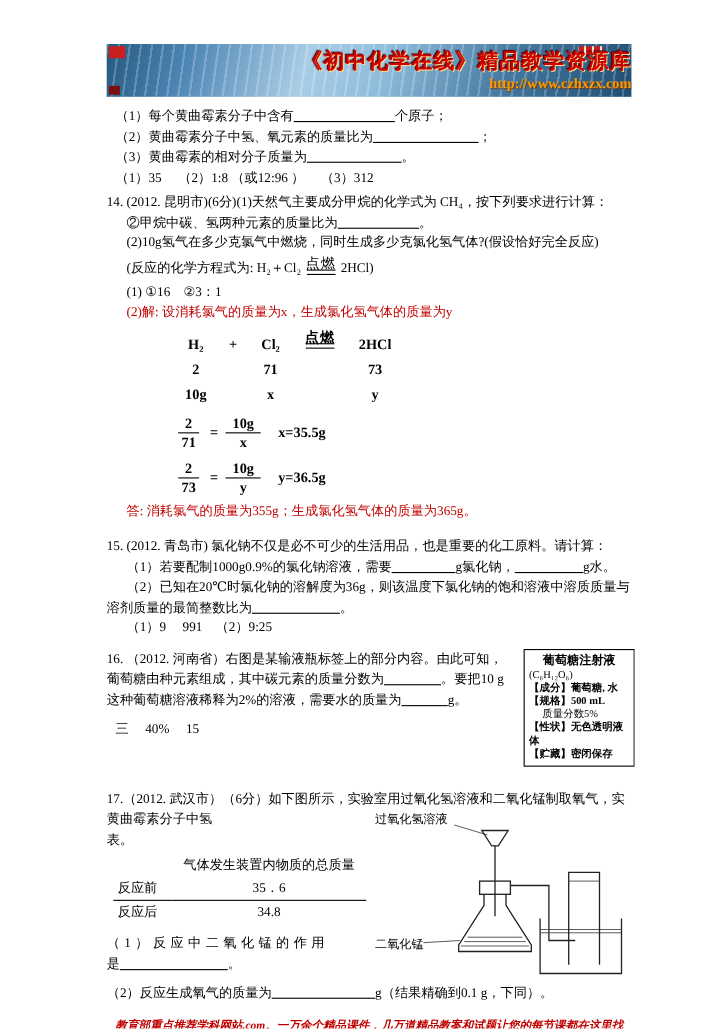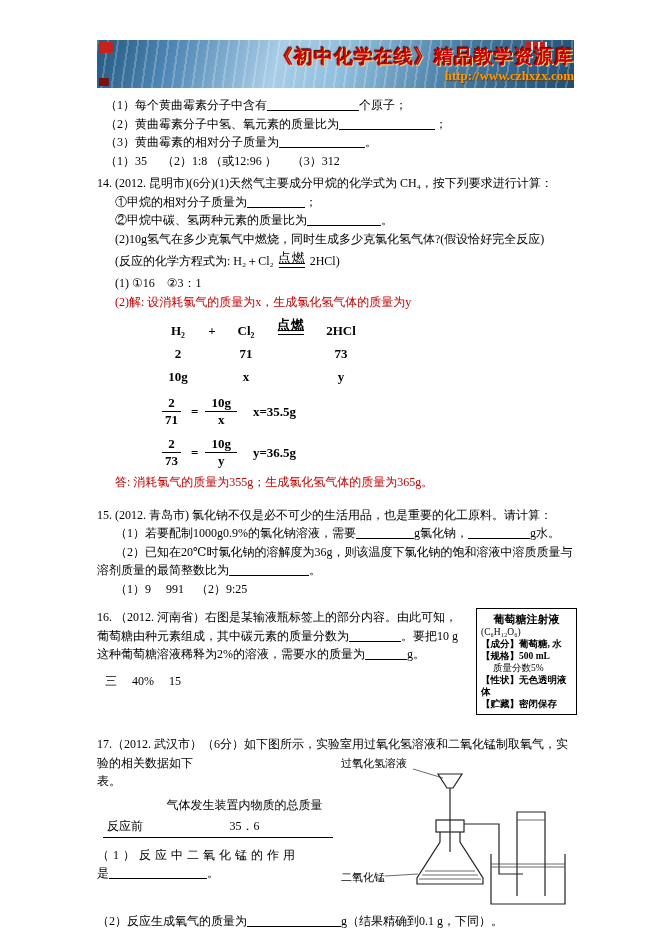--- a/index.html
+++ b/index.html
@@ -108,23 +108,20 @@
     </div>
     <div class="ln ind1">
       <span>（3）黄曲霉素的相对分子质量为</span><span class="bl" style="width:86px"></span><span>。</span>
     </div>
     <div class="ln ind1">（1）35　 （2）1:8 （或12:96 ）　 （3）312</div>
   </section>
 
   <section class="blk q14">
     <div class="ln nowrap">14. (2012. 昆明市)(6分)(1)天然气主要成分甲烷的化学式为 CH₄，按下列要求进行计算：</div>
     <div class="ln ind2">
-      <span>①甲烷的相对分子质量为</span><span class="bl" style="width:58px"></span><span>；</span>
-    </div>
-    <div class="ln ind2">
       <span>②甲烷中碳、氢两种元素的质量比为</span><span class="bl" style="width:74px"></span><span>。</span>
     </div>
     <div class="ln ind2">(2)10g氢气在多少克氯气中燃烧，同时生成多少克氯化氢气体?(假设恰好完全反应)</div>
     <div class="eqnote">
       <span>(反应的化学方程式为: H₂＋Cl₂</span>
       <span class="igeq">
           <span class="ig">点燃</span>
           <span class="dbl"></span>
         </span>
       <span>2HCl)</span>
@@ -207,32 +204,36 @@
     <div class="par">
       <span>16. （2012. 河南省）右图是某输液瓶标签上的部分内容。由此可知，葡萄糖由种元素组成，其中碳元素的质量分数为</span><span class="bl" style="width:52px"></span><span>。要把10 g 这种葡萄糖溶液稀释为2%的溶液，需要水的质量为</span><span class="bl" style="width:42px"></span><span>g。</span>
     </div>
     <div class="ln ind1 q16ans">三　 40%　 15</div>
   </section>
 
   <section class="blk q17">
     <div class="ln nowrap">17.（2012. 武汉市）（6分）如下图所示，实验室用过氧化氢溶液和二氧化锰制取氧气，实</div>
     <div class="q17flex">
       <div class="q17left">
-        <div class="ln">验的相关数据如下</div>
+        <div class="ln">黄曲霉素分子中氢</div>
         <div class="ln">表。</div>
         <table class="mtbl">
           <tbody>
             <tr>
               <td class="tc1"></td>
               <td class="tc2">气体发生装置内物质的总质量</td>
             </tr>
             <tr class="tr1">
               <td class="tc1">反应前</td>
               <td class="tc2">35．6</td>
             </tr>
+            <tr>
+              <td class="tc1">反应后</td>
+              <td class="tc2">34.8</td>
+            </tr>
           </tbody>
         </table>
         <div class="ln sp">（1）反应中二氧化锰的作用</div>
         <div class="ln">
           <span>是</span><span class="bl" style="width:98px"></span><span>。</span>
         </div>
       </div>
       <div class="q17right">
         <svg class="diagram" width="238" height="158" viewBox="0 0 238 158">
 

